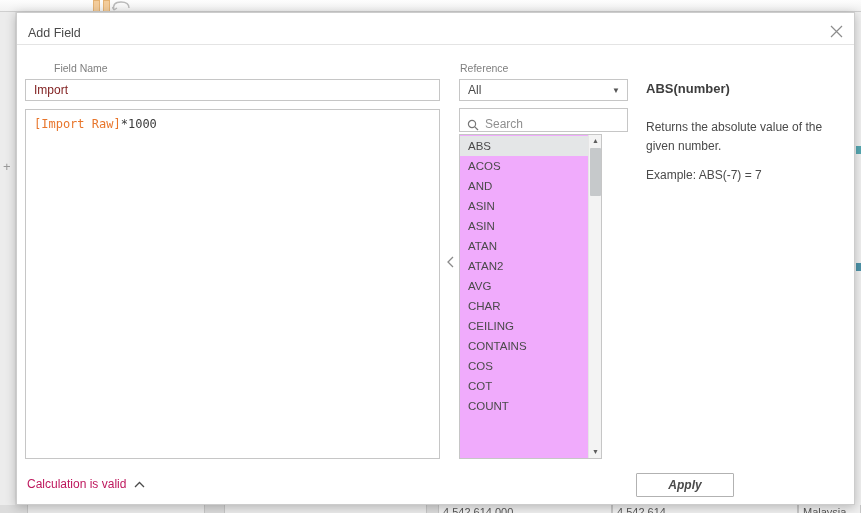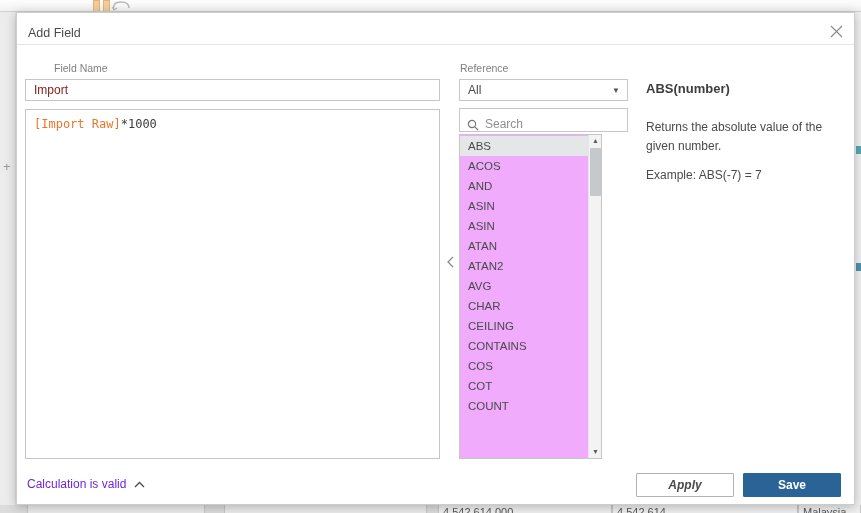--- a/index.html
+++ b/index.html
@@ -72,21 +72,21 @@
   .fn-item.selected { background:#e4e6e7; }
   .fn-scrollbar { position:absolute; right:0; top:0; width:13px; height:100%; background:#f3f3f3; border-left:1px solid #e6e6e6; }
   .fn-scroll-arrow { position:absolute; left:0; width:13px; height:12px; font-size:7px; color:#5d5d5d; text-align:center; line-height:12px; cursor:pointer; }
   .fn-scroll-thumb { position:absolute; left:1px; top:13px; width:11px; height:48px; background:#c6c9cb; border-radius:1px; cursor:grab; }
   .collapse-chevron { position:absolute; left:426px; top:240px; width:14px; height:18px; cursor:pointer; display:flex; align-items:center; justify-content:center; }
   .doc-pane { position:absolute; left:629px; top:68px; width:202px; }
   .doc-signature { font-size:13px; font-weight:bold; color:#3d3d3d; }
   .doc-desc { margin-top:22px; font-size:12px; color:#4a4a4a; line-height:19px; }
   .doc-example { margin-top:12px; font-size:12px; color:#4a4a4a; }
   .status-row { position:absolute; left:10px; top:464px; display:flex; align-items:center; cursor:pointer; }
-  .status-text { font-size:12px; color:#6d28d9; }
+  .status-text { font-size:12px; color:#be185d; }
   .status-row svg { margin-left:8px; }
   .btn {
     position:absolute; top:460px; width:98px; height:24px;
     font-family:"Liberation Sans", sans-serif; font-size:12px;
     display:flex; align-items:center; justify-content:center;
     cursor:pointer; border-radius:1px;
   }
   .btn-apply { left:619px; background:#fff; border:1px solid #b2b2b2; color:#4a4a4a; font-weight:bold;font-style:italic; }
   .btn-save { left:726px; background:#2a6496; border:1px solid #2a6496; color:#fff; font-weight:bold; }
 </style>
@@ -182,15 +182,14 @@
     <div class="doc-example">Example: ABS(-7) = 7</div>
   </div>
 
   <div class="status-row">
     <span class="status-text">Calculation is valid</span>
     <svg width="11" height="7" viewBox="0 0 11 7">
       <path d="M1,6 L5.5,1.5 L10,6" fill="none" stroke="#4a4a4a" stroke-width="1.3"></path>
     </svg>
   </div>
   <div class="btn btn-apply">Apply</div>
-  <div class="btn btn-save">Save</div>
 
 </div>
 
 </body></html>

